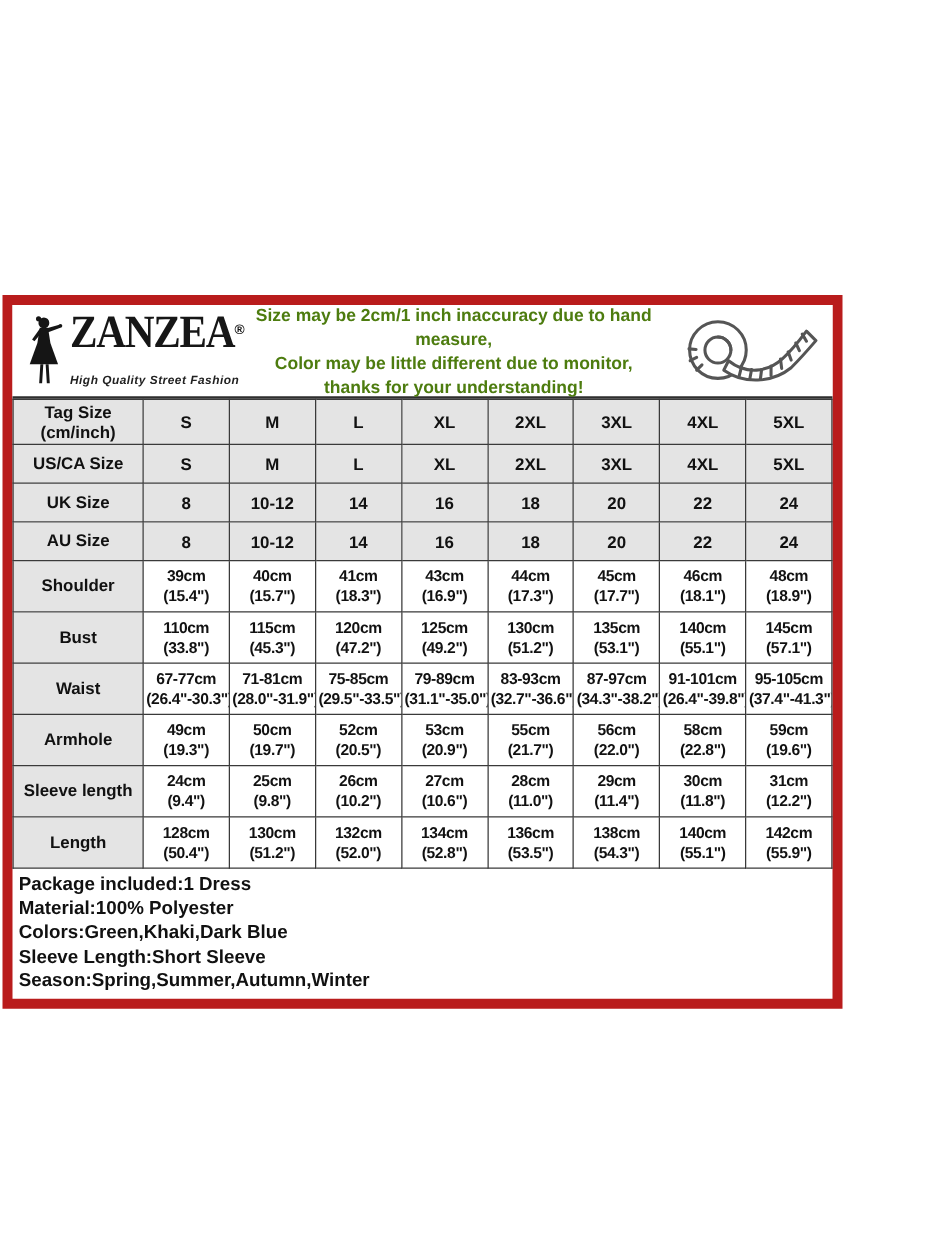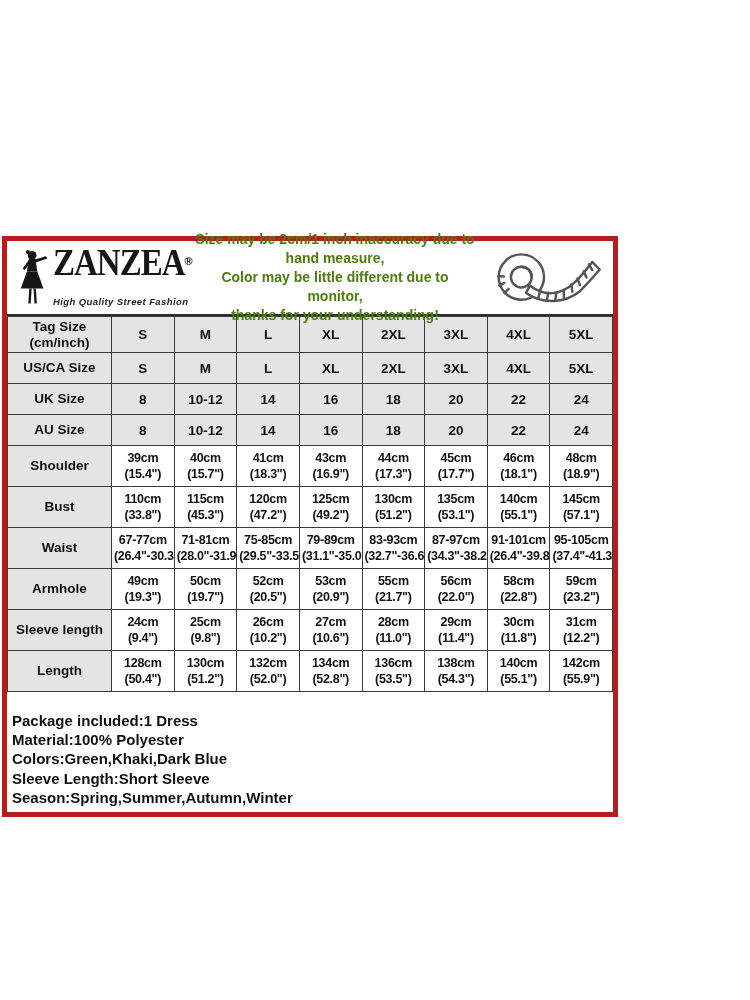--- a/index.html
+++ b/index.html
@@ -2,22 +2,22 @@
 <html><head>
 <meta charset="utf-8">
 <style>
   html,body{margin:0;padding:0;}
   body{
     width:750px;height:1000px;position:relative;background:#ffffff;
     font-family:"Liberation Sans",sans-serif;color:#111;
     -webkit-font-smoothing:antialiased;
   }
   .sheet{
-    position:absolute;top:236px;left:2px;width:616px;
-    border:5px solid #b91c1c;background:#fff;box-sizing:border-box;
+    position:absolute;top:236px;left:2px;width:672px;
+    border:8px solid #b91c1c;background:#fff;box-sizing:border-box;
   }
   
   .header-band{
     height:73px;display:flex;align-items:center;
     border-bottom:2px solid #2e2e2e;background:#fff;
   }
   .logo{flex:0 0 188px;display:flex;align-items:center;padding-left:10px;box-sizing:border-box;}
   .logo svg{flex:0 0 auto;}
   .logo-text{margin-left:2px;}
   .brand-row{white-space:nowrap;line-height:30px;}
@@ -36,21 +36,21 @@
     border:1.5px solid #3a3a3a;text-align:center;vertical-align:middle;
     font-weight:bold;color:#111;padding:1px 2px;white-space:pre-line;overflow:hidden;
   }
   th{background:#e4e4e4;font-size:13.5px;line-height:16px;}
   .row-tag th,.row-tag td{height:33px;}
   .row-size th,.row-size td{height:28px;}
   .row-measure th,.row-measure td{height:38px;}
   .row-tag td,.row-size td{background:#e4e4e4;font-size:13.5px;}
   .row-measure td{background:#fff;font-size:12.5px;line-height:16.5px;letter-spacing:-0.3px;}
   
-  .notes{padding:3px 6px 5px 5px;margin-top:16px;}
+  .notes{padding:3px 6px 5px 5px;}
   .note-line{font-size:15px;font-weight:bold;line-height:19.2px;color:#111;white-space:nowrap;}
 </style>
 </head>
 <body>
 
 <div class="sheet">
 
   <div class="header-band">
 
     <div class="logo">
@@ -218,21 +218,21 @@
 (20.5")</td>
           <td>53cm
 (20.9")</td>
           <td>55cm
 (21.7")</td>
           <td>56cm
 (22.0")</td>
           <td>58cm
 (22.8")</td>
           <td>59cm
-(23.2")</td>
+(19.6")</td>
         </tr>
         <tr class="row-measure">
           <th>Sleeve length</th>
           <td>24cm
 (9.4")</td>
           <td>25cm
 (9.8")</td>
           <td>26cm
 (10.2")</td>
           <td>27cm

